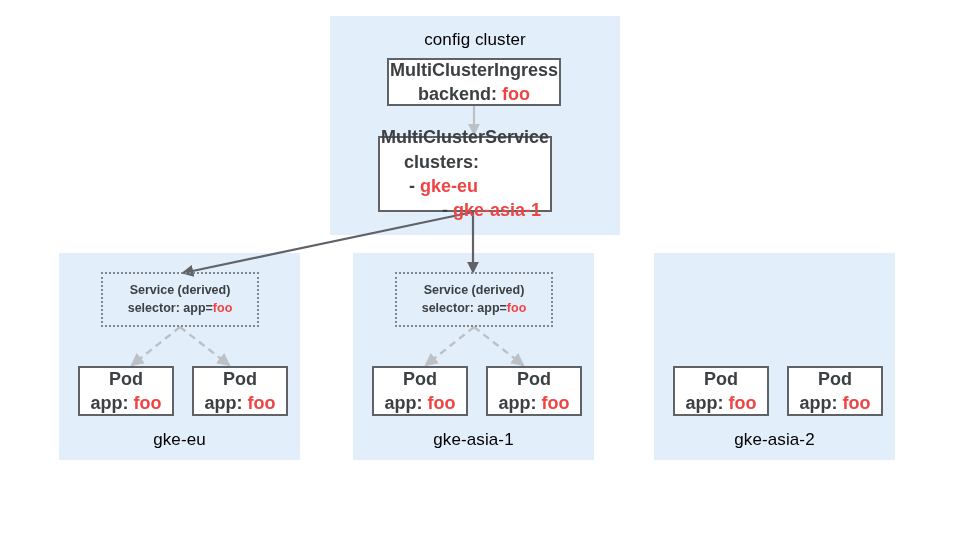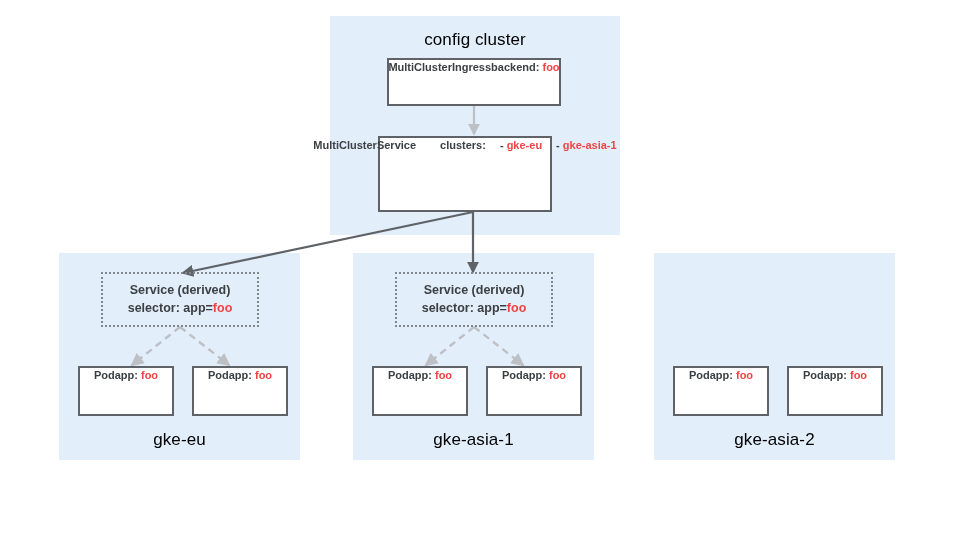--- a/index.html
+++ b/index.html
@@ -35,24 +35,24 @@
   }
   .panel-title.top { top: 14px; }
   .panel-title.bottom { bottom: 10px; }
 
   .node {
     position: absolute;
     box-sizing: border-box;
     background: #ffffff;
     border: 2px solid #5f6368;
     display: flex;
-    flex-direction: row;
+    flex-direction: column;
     justify-content: center;
     color: #3c4043;
-    font-size: 11px;
+    font-size: 18px;
     font-weight: bold;
     line-height: 1.35;
   }
   .node .line { text-align: center; white-space: nowrap; }
   .node .line.left { text-align: left; padding-left: 24px; }
   .blue { color: #ef4444; }
 
   .svc {
     position: absolute;
     box-sizing: border-box;
@@ -128,25 +128,25 @@
     <div class="line">MultiClusterIngress</div>
     <div class="line">
       <span>backend:</span>
       <span class="blue">foo</span>
     </div>
   </div>
 
   <div class="node" style="left:378px; top:136px; width:174px; height:76px;">
     <div class="line">MultiClusterService</div>
     <div class="line left">clusters:</div>
-    <div class="line left" style="padding-left:14px;">
+    <div class="line left" style="padding-left:29px;">
       <span>-</span>
       <span class="blue">gke-eu</span>
     </div>
-    <div class="line left" style="padding-left:14px;">
+    <div class="line left" style="padding-left:14px;margin-left:48px;">
       <span>-</span>
       <span class="blue">gke-asia-1</span>
     </div>
   </div>
 
   <div class="svc" style="left:101px; top:272px; width:158px; height:55px;">
     <div class="line">Service (derived)</div>
     <div class="line">
       <span>selector: app=</span><span class="blue">foo</span>
     </div>

